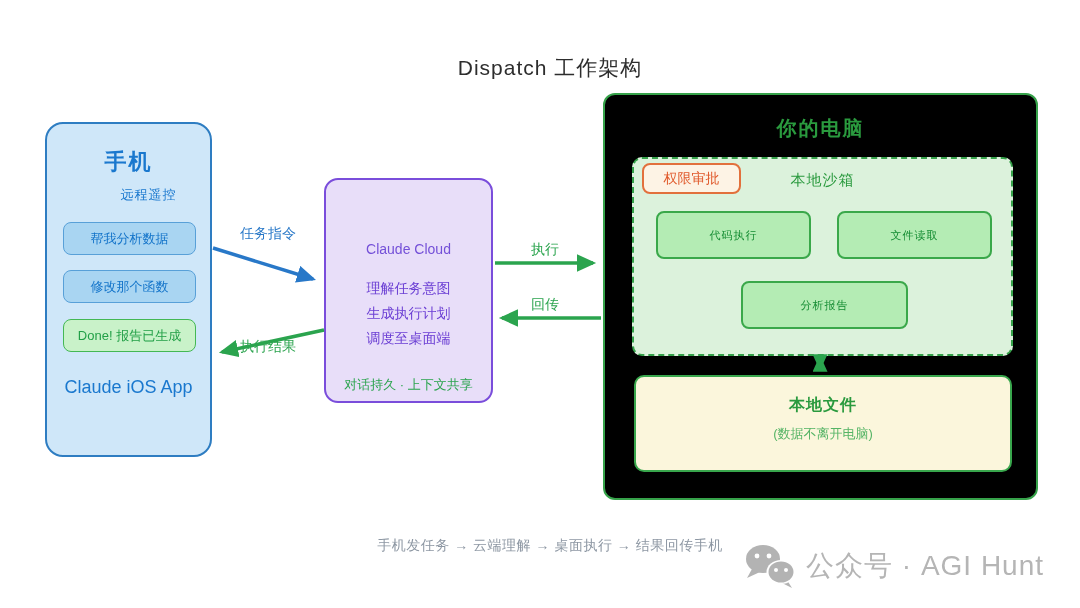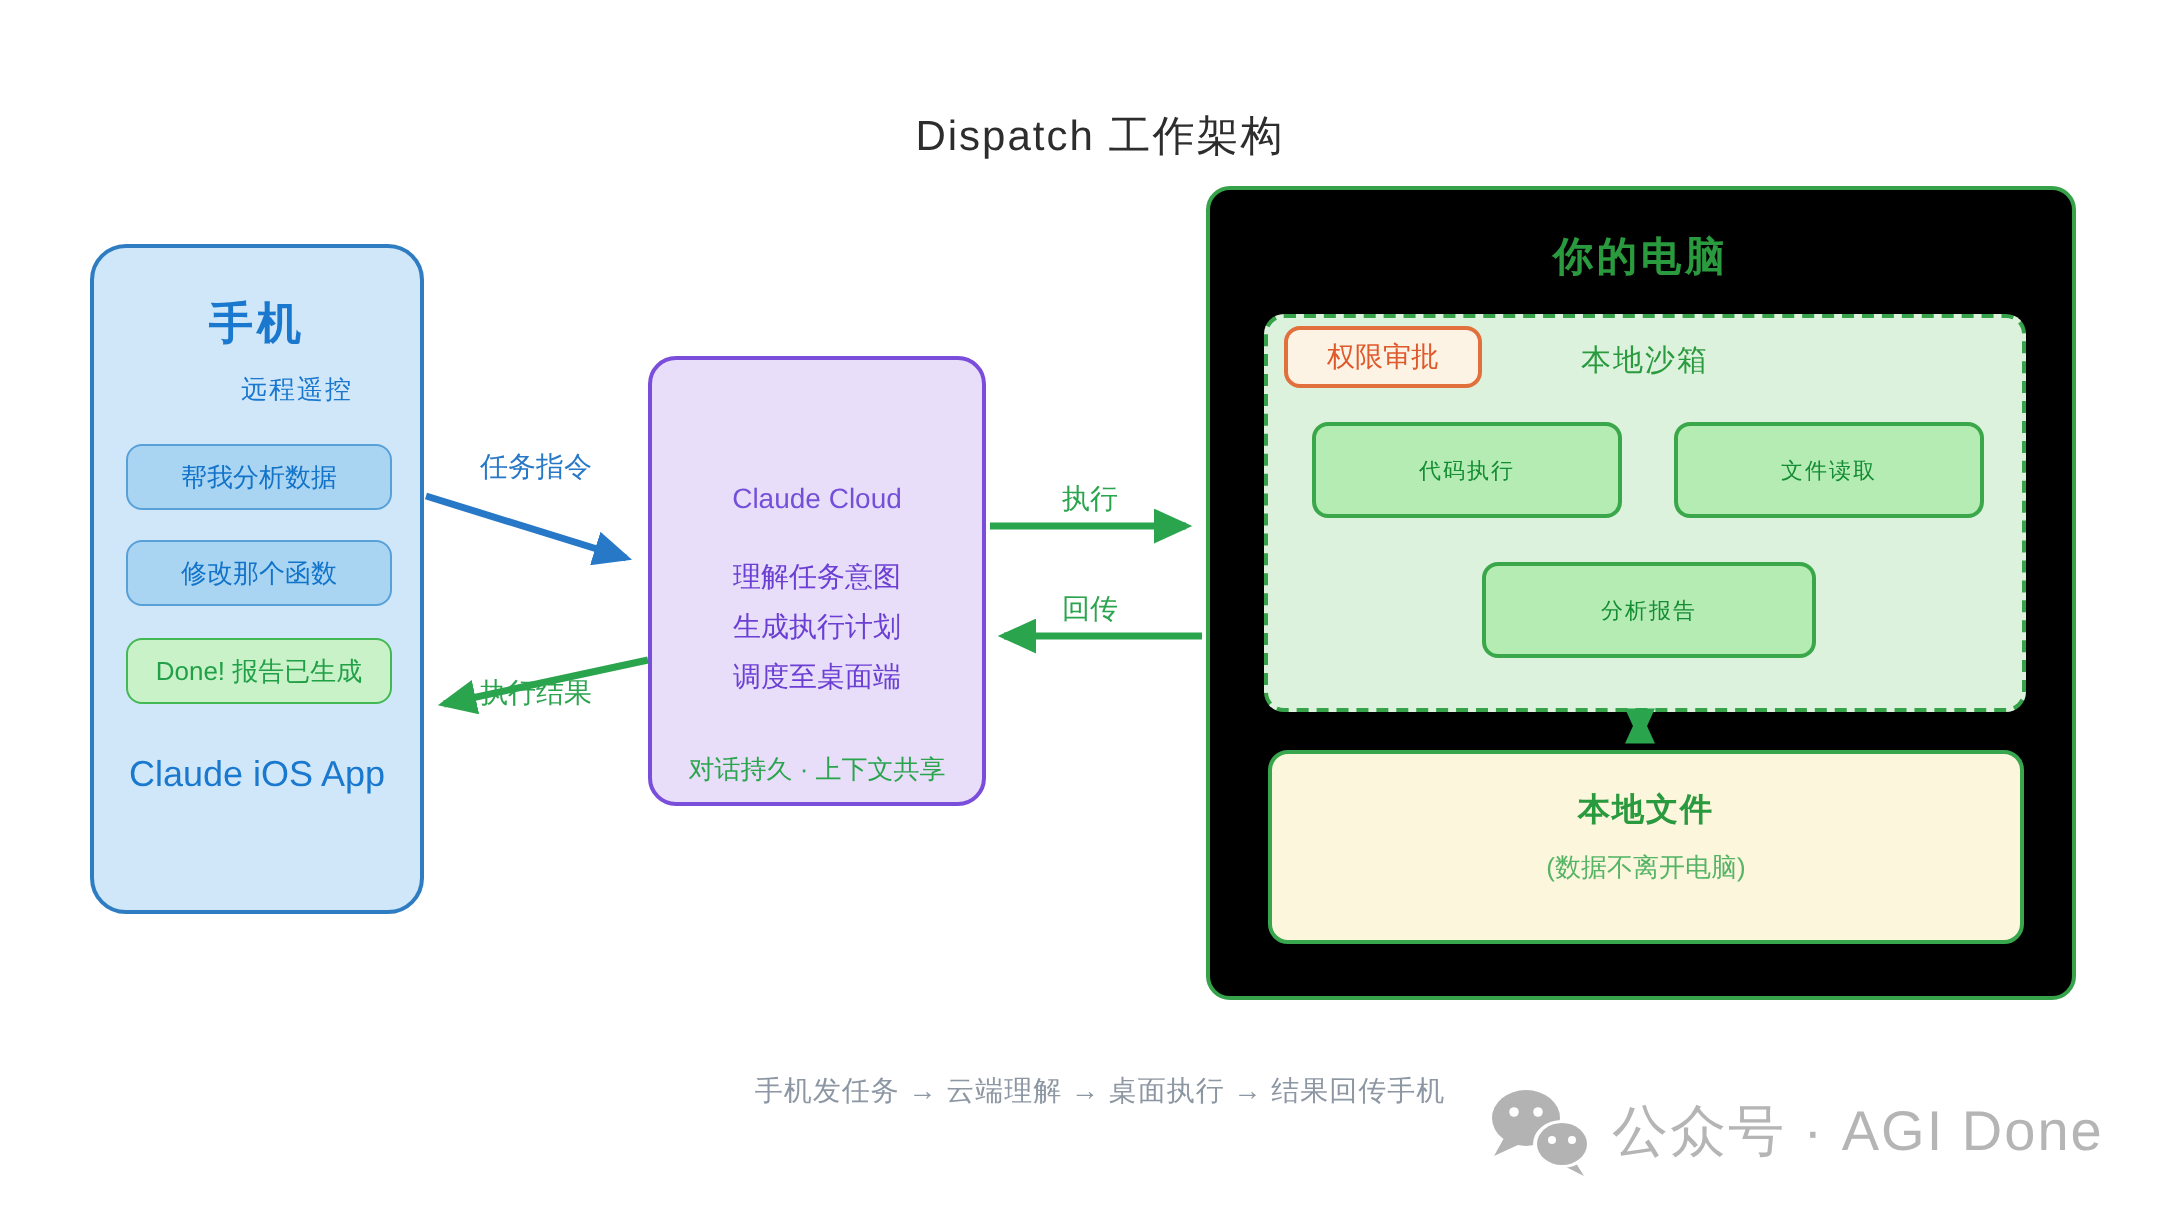--- a/index.html
+++ b/index.html
@@ -158,16 +158,16 @@
       <path d="M8,26 L3,35 L16,29 z" fill="#b3b3b3"></path>
       <ellipse cx="19" cy="16" rx="17" ry="14" fill="#b3b3b3"></ellipse>
       <circle cx="13" cy="13" r="2.4" fill="#ffffff"></circle>
       <circle cx="25" cy="13" r="2.4" fill="#ffffff"></circle>
       <path d="M43,37 L48,45 L36,39 z" fill="#b3b3b3"></path>
       <ellipse cx="37" cy="29" rx="14.5" ry="12" fill="#ffffff"></ellipse>
       <ellipse cx="37" cy="29" rx="12.5" ry="10.5" fill="#b3b3b3"></ellipse>
       <circle cx="32" cy="27" r="2" fill="#ffffff"></circle>
       <circle cx="42" cy="27" r="2" fill="#ffffff"></circle>
     </svg>
-    <span class="brand-text">公众号 · AGI Done</span>
+    <span class="brand-text">公众号 · AGI Hunt</span>
   </div>
 
 </div>
 
 </body></html>

